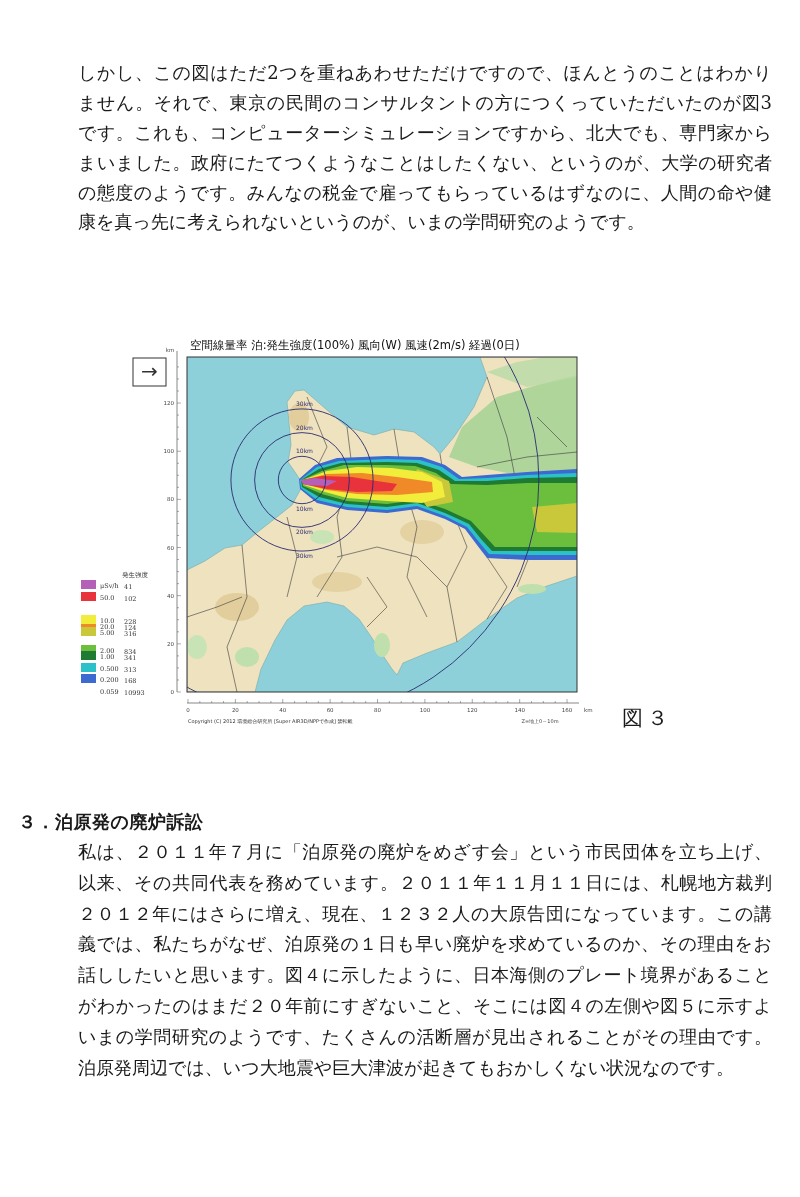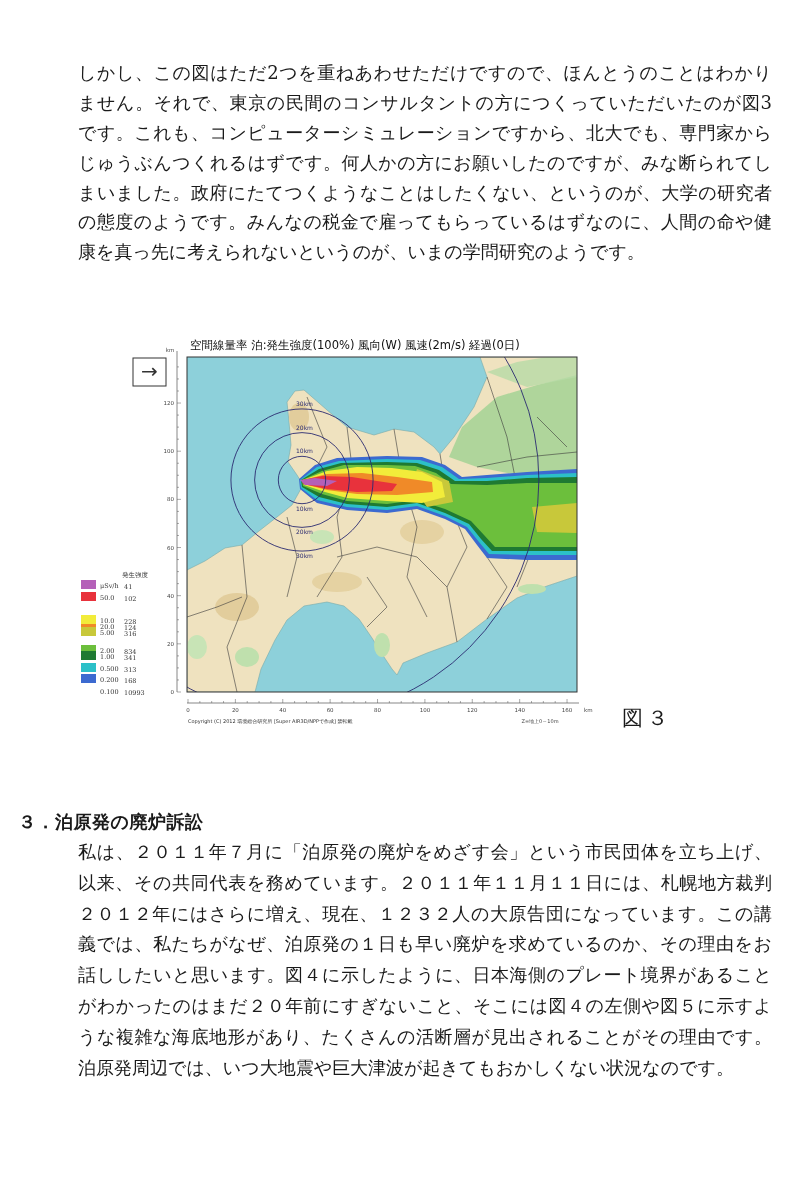--- a/index.html
+++ b/index.html
@@ -27,21 +27,20 @@
              font-family:"DejaVu Serif", serif; }
   svg text { font-family:"DejaVu Sans", sans-serif; }
 </style>
 </head>
 <body>
 
 <div id="p1" class="para">
   <span class="line">しかし、この図はただ2つを重ねあわせただけですので、ほんとうのことはわかり</span>
   <span class="line">ません。それで、東京の民間のコンサルタントの方につくっていただいたのが図3</span>
   <span class="line">です。これも、コンピューターシミュレーションですから、北大でも、専門家から</span>
-  <span class="line">じゅうぶんつくれるはずです。何人かの方にお願いしたのですが、みな断られてし</span>
   <span class="line">まいました。政府にたてつくようなことはしたくない、というのが、大学の研究者</span>
   <span class="line">の態度のようです。みんなの税金で雇ってもらっているはずなのに、人間の命や健</span>
   <span class="line last">康を真っ先に考えられないというのが、いまの学問研究のようです。</span>
 </div>
 
 <svg id="figure-svg" viewBox="0 0 620 400" xmlns="http://www.w3.org/2000/svg">
   <defs>
     <clipPath id="plotclip">
         <rect x="0" y="0" width="390" height="335"></rect>
       </clipPath>
@@ -246,31 +245,31 @@
         <span class="sw" style="background: rgb(44, 192, 200);"></span>
         <span class="lab">0.500</span>
         <span class="cnt">313</span>
       </div>
       <div class="row" style="top: 104.4px;">
         <span class="sw" style="background: rgb(60, 106, 208);"></span>
         <span class="lab">0.200</span>
         <span class="cnt">168</span>
       </div>
       <div class="row" style="top: 116.2px;">
-        <span class="lab">0.100</span>
+        <span class="lab">0.059</span>
         <span class="cnt">10993</span>
       </div>
     </div>
 </div>
 
 <div class="caption">図３</div>
 
 <div class="heading">３．泊原発の廃炉訴訟</div>
 <div id="p2" class="para">
   <span class="line">私は、２０１１年７月に「泊原発の廃炉をめざす会」という市民団体を立ち上げ、</span>
   <span class="line">以来、その共同代表を務めています。２０１１年１１月１１日には、札幌地方裁判</span>
   <span class="line">２０１２年にはさらに増え、現在、１２３２人の大原告団になっています。この講</span>
   <span class="line">義では、私たちがなぜ、泊原発の１日も早い廃炉を求めているのか、その理由をお</span>
   <span class="line">話ししたいと思います。図４に示したように、日本海側のプレート境界があること</span>
   <span class="line">がわかったのはまだ２０年前にすぎないこと、そこには図４の左側や図５に示すよ</span>
-  <span class="line">うな複雑な海底地形があり、たくさんの活断層が見出されることがその理由です。</span>
+  <span class="line">いまの学問研究のようです、たくさんの活断層が見出されることがその理由です。</span>
   <span class="line last">泊原発周辺では、いつ大地震や巨大津波が起きてもおかしくない状況なのです。</span>
 </div>
 
 </body></html>

